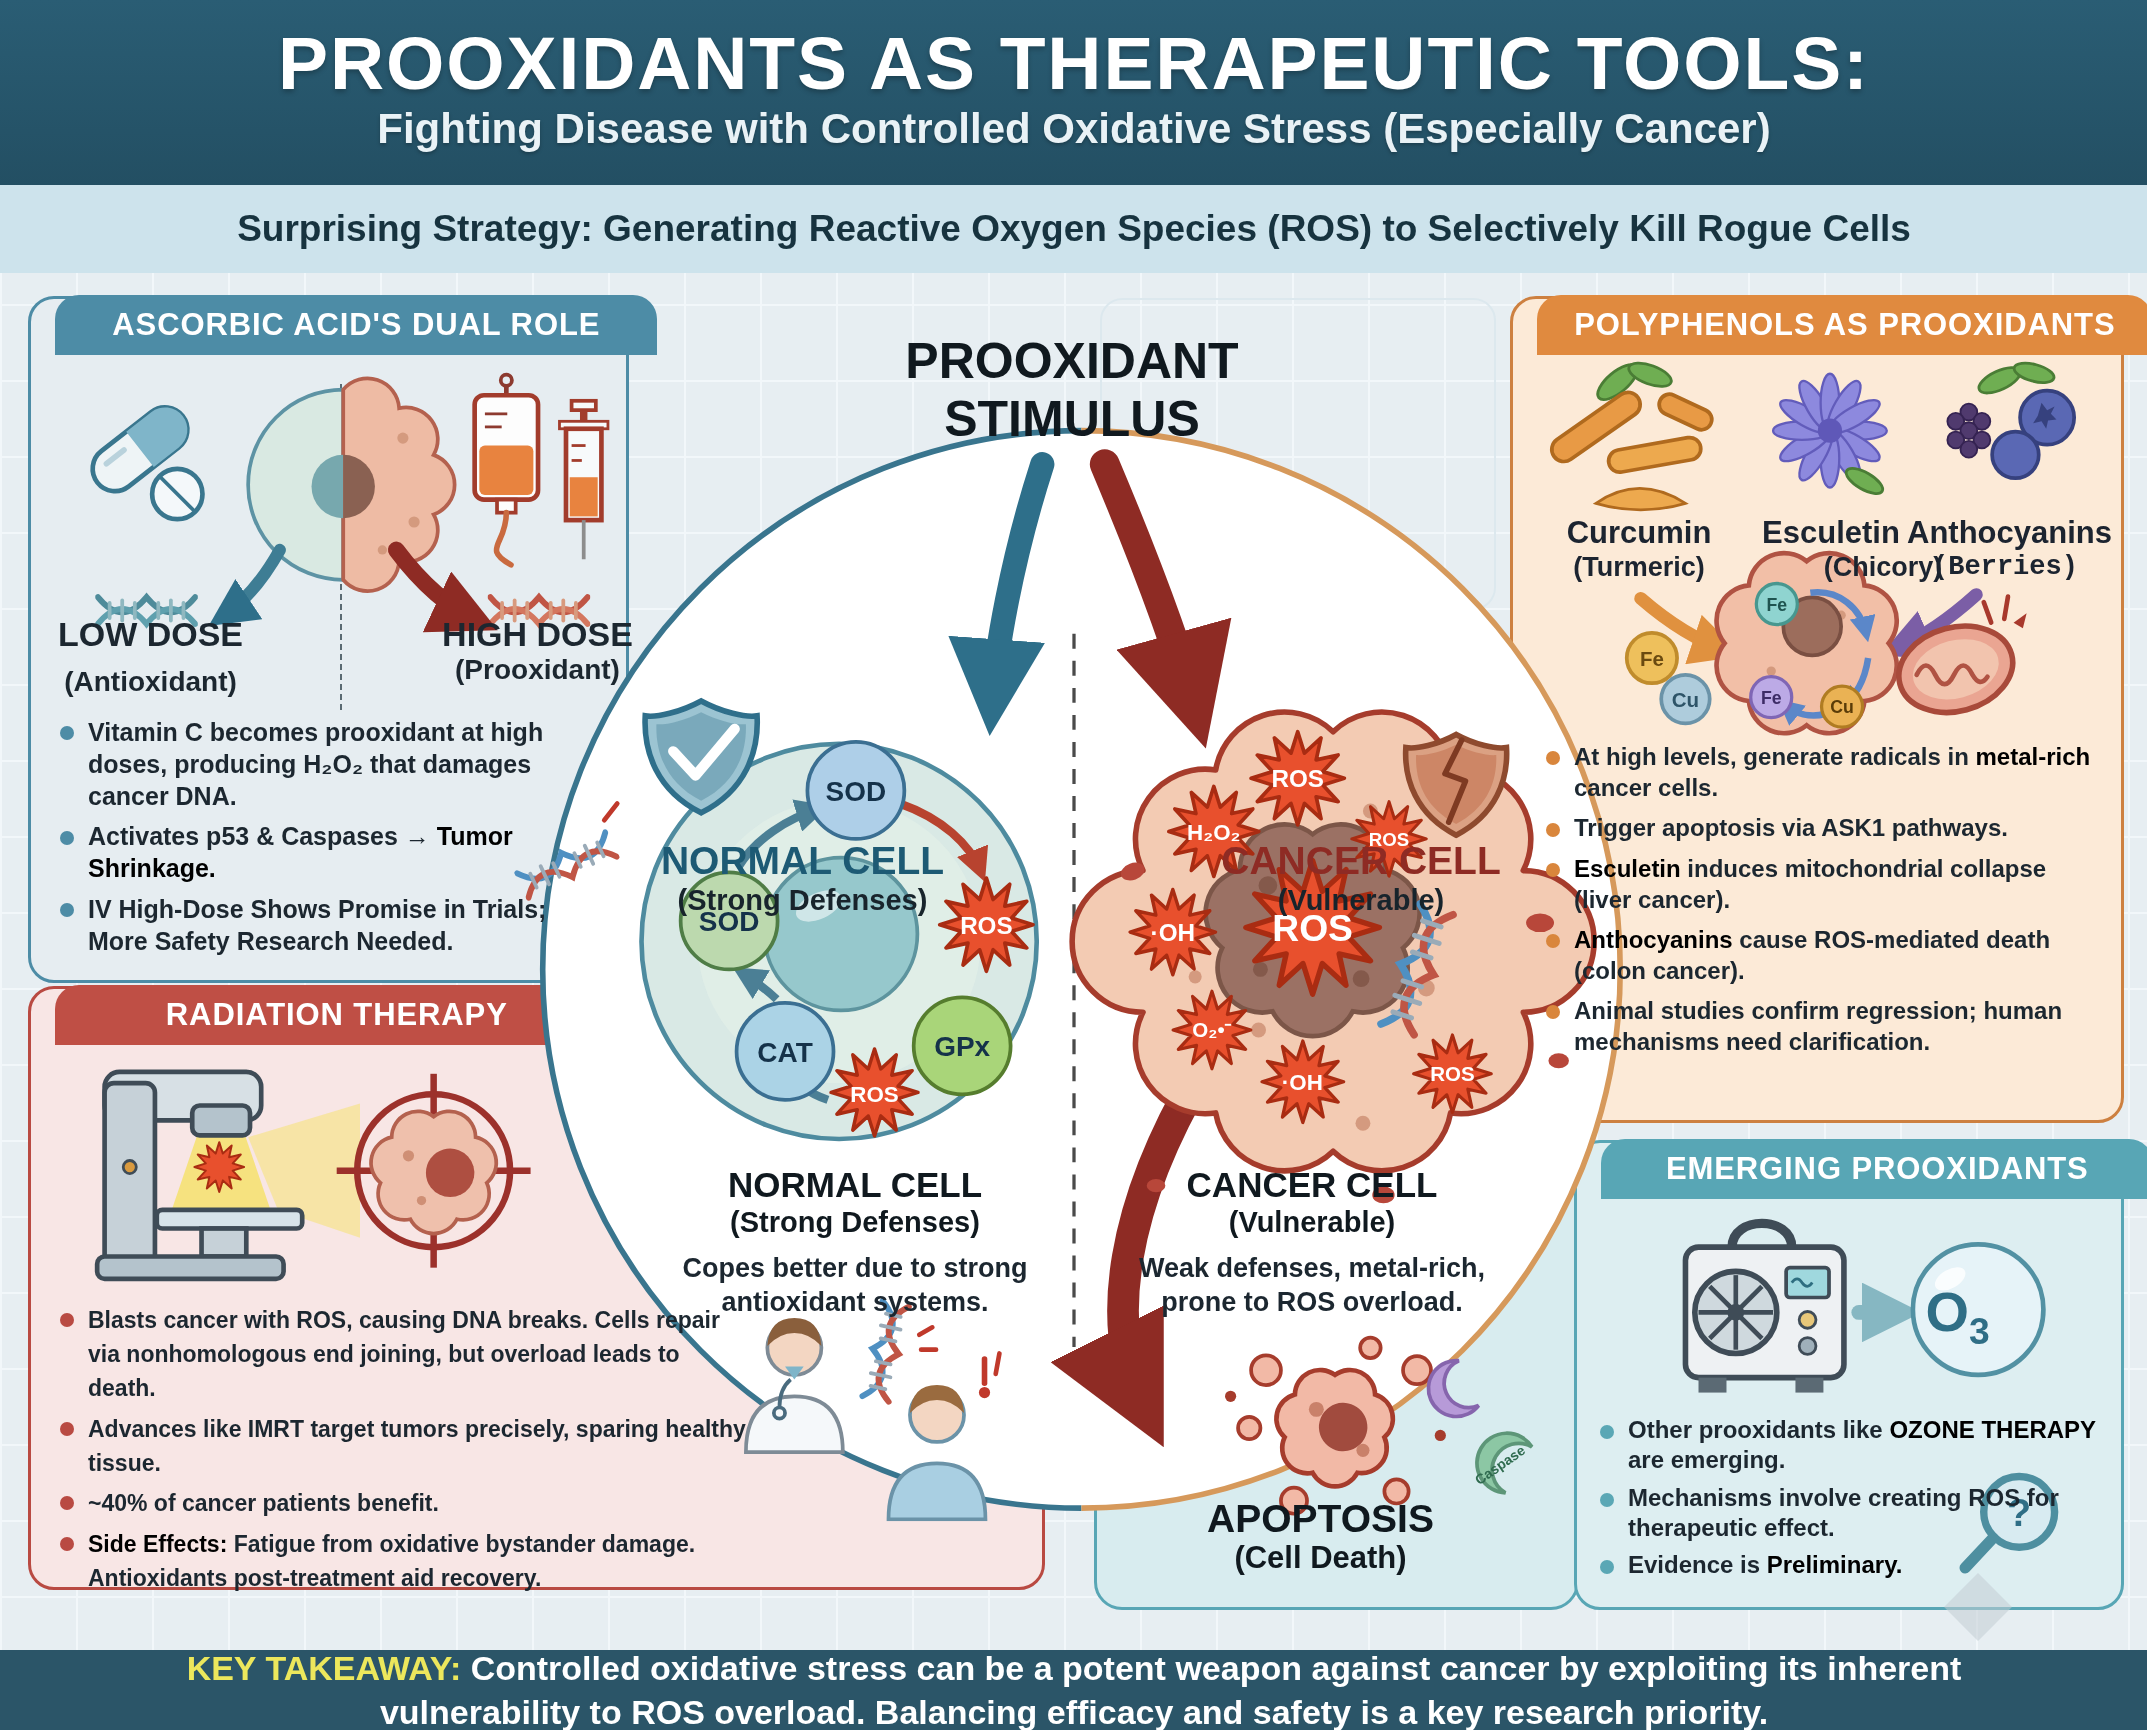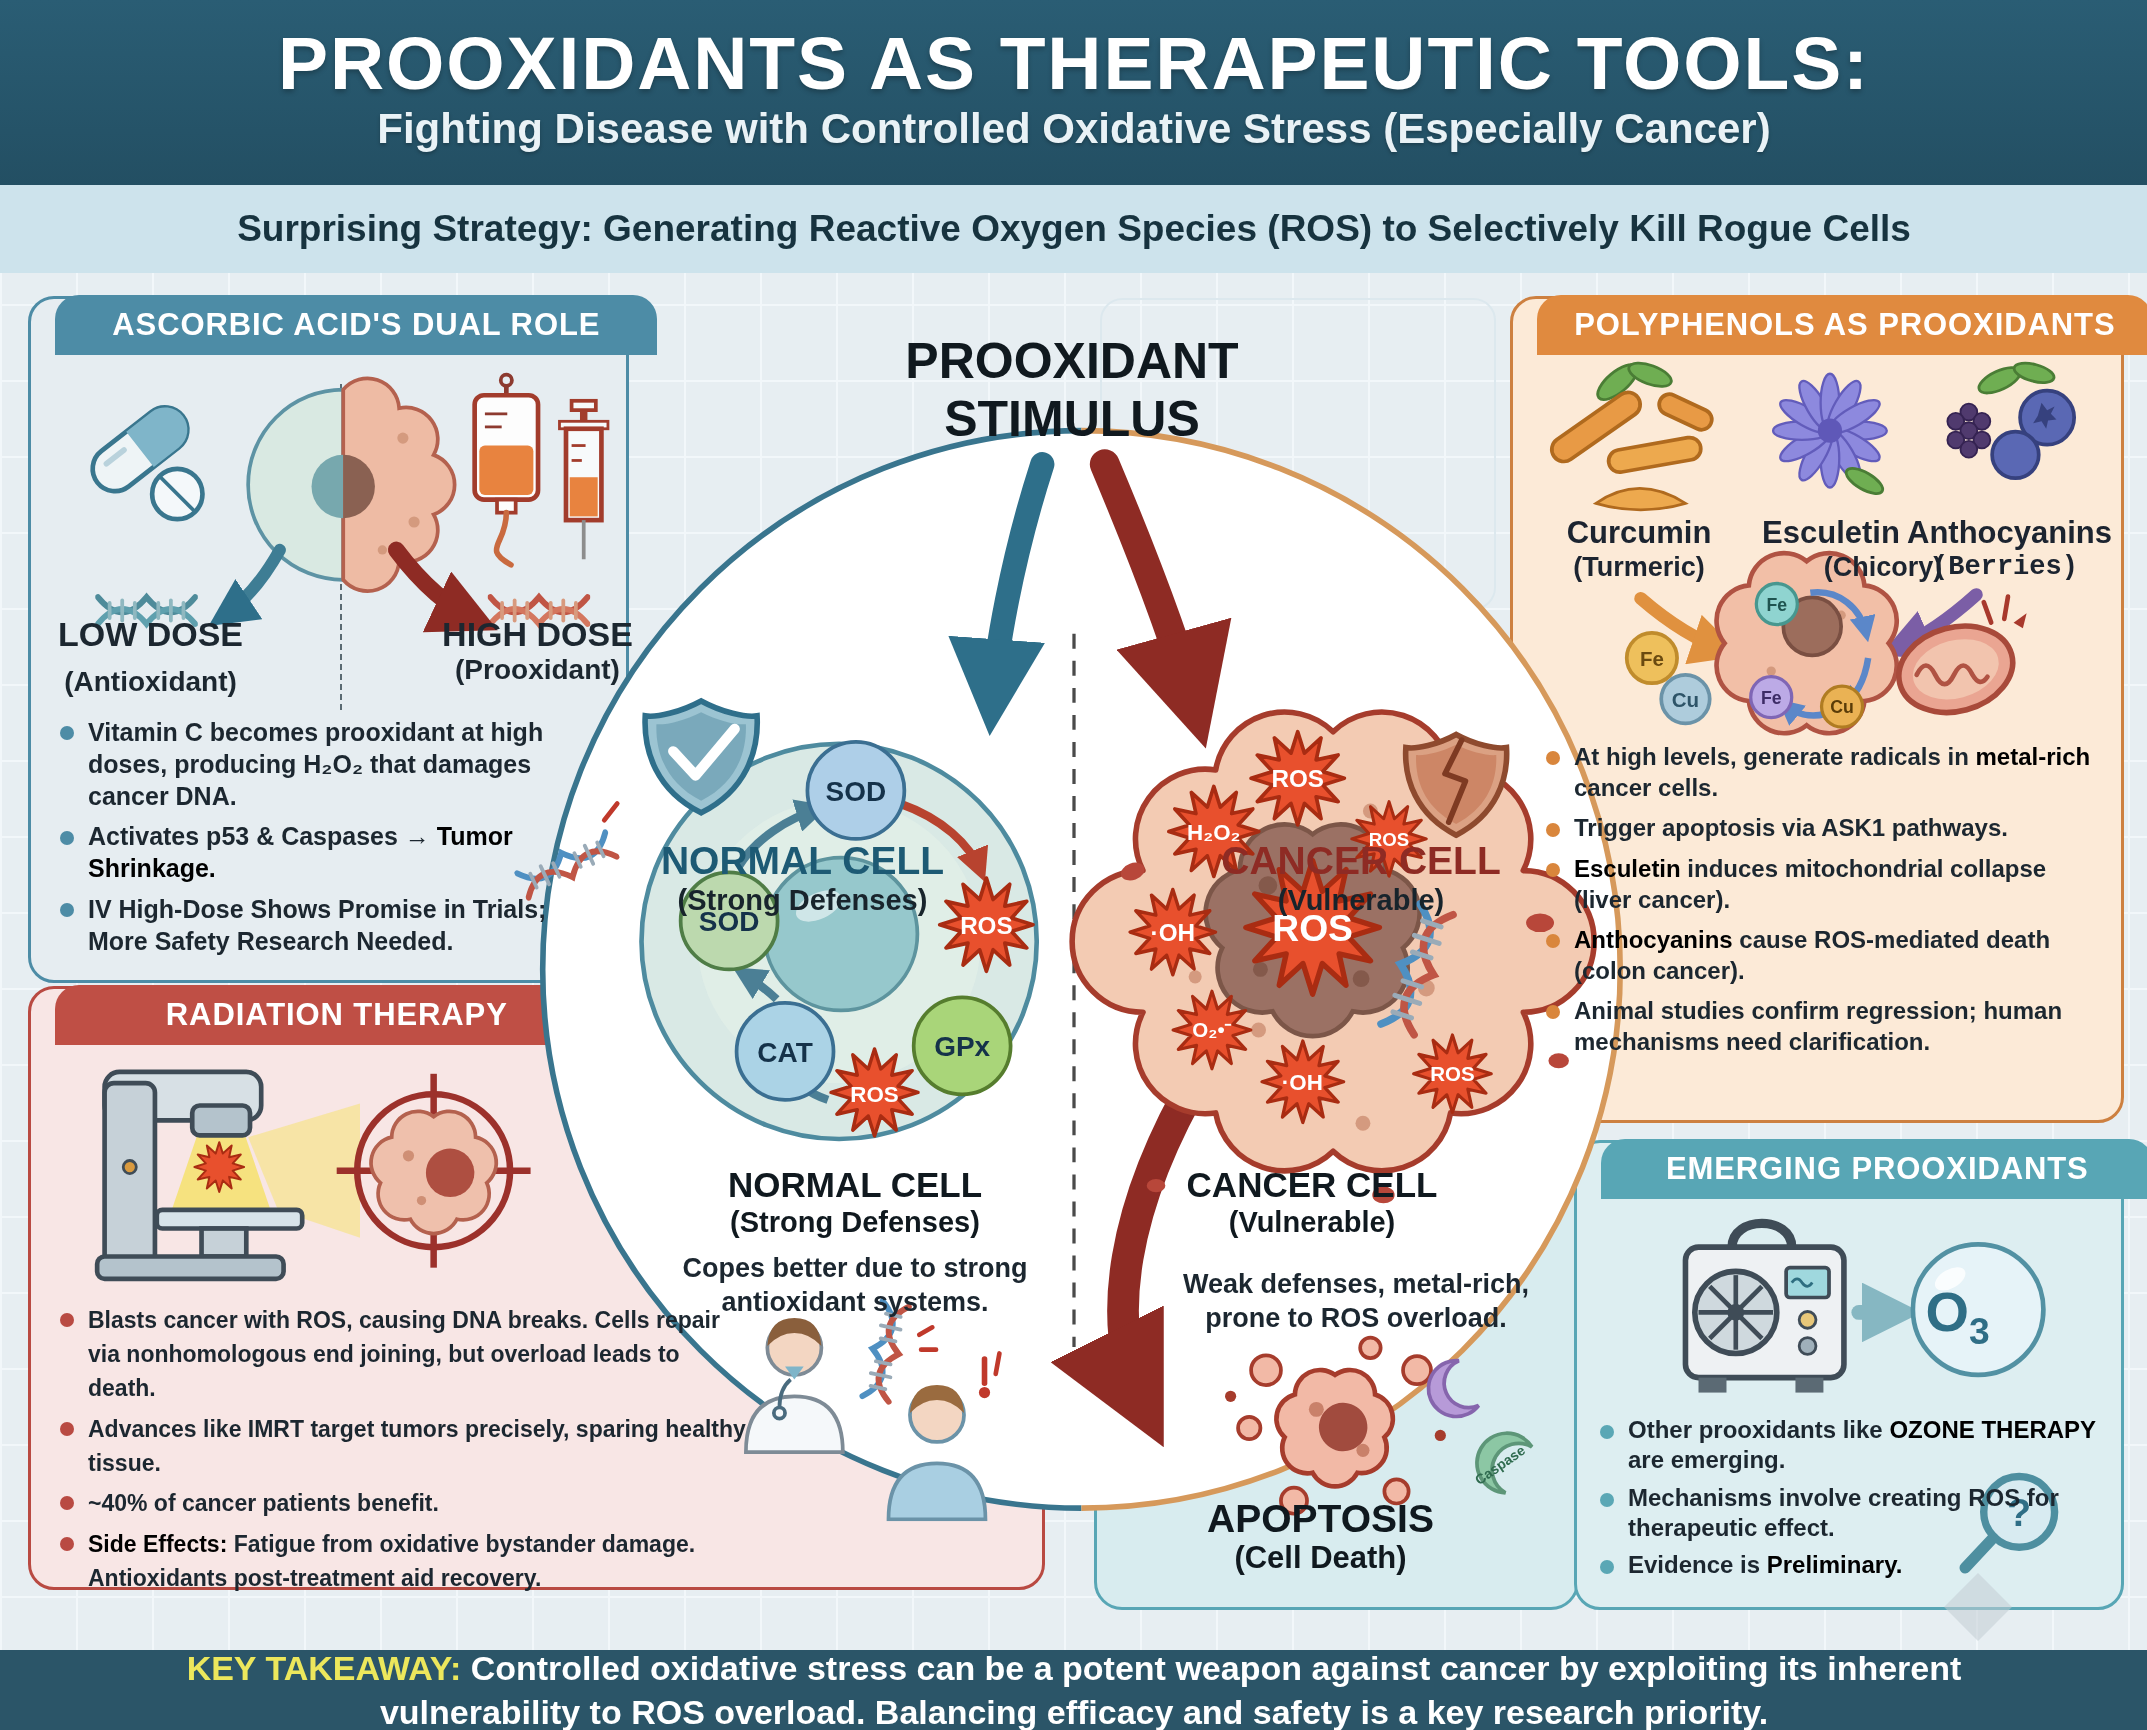--- a/index.html
+++ b/index.html
@@ -497,21 +497,21 @@
   <div class="lbl ntl" style="left:658px;top:839px;width:289px;">NORMAL CELL</div>
   <div class="lbl tls" style="left:658px;top:884px;width:289px;">(Strong Defenses)</div>
   <div class="lbl ctl" style="left:1212px;top:839px;width:298px;">CANCER CELL</div>
   <div class="lbl tls" style="left:1212px;top:884px;width:298px;">(Vulnerable)</div>
 
   <div class="lbl cap-t" style="left:678px;top:1165px;width:354px;">NORMAL CELL</div>
   <div class="lbl cap-s" style="left:678px;top:1206px;width:354px;">(Strong Defenses)</div>
   <div class="lbl cap-x" style="left:678px;top:1251px;width:354px;">Copes better due to strong antioxidant systems.</div>
   <div class="lbl cap-t" style="left:1135px;top:1165px;width:354px;">CANCER CELL</div>
   <div class="lbl cap-s" style="left:1135px;top:1206px;width:354px;">(Vulnerable)</div>
-  <div class="lbl cap-x" style="left:1179px;top:1251px;width:354px;margin-top:16px;">Weak defenses, metal-rich, prone to ROS overload.</div>
+  <div class="lbl cap-x" style="left:1135px;top:1251px;width:354px;">Weak defenses, metal-rich, prone to ROS overload.</div>
 
   <div class="lbl apo-t" style="left:1176px;top:1497px;width:289px;z-index:3;">APOPTOSIS</div>
   <div class="lbl apo-s" style="left:1176px;top:1540px;width:289px;z-index:3;">(Cell Death)</div>
 
   <div class="abs diamond"></div>
   <div class="abs footer">
     <div class="footer-in">
       <span class="kl">KEY TAKEAWAY:</span><span> Controlled oxidative stress can be a potent weapon against cancer by exploiting its inherent vulnerability to ROS overload. Balancing efficacy and safety is a key research priority.</span>
     </div>
   </div>

